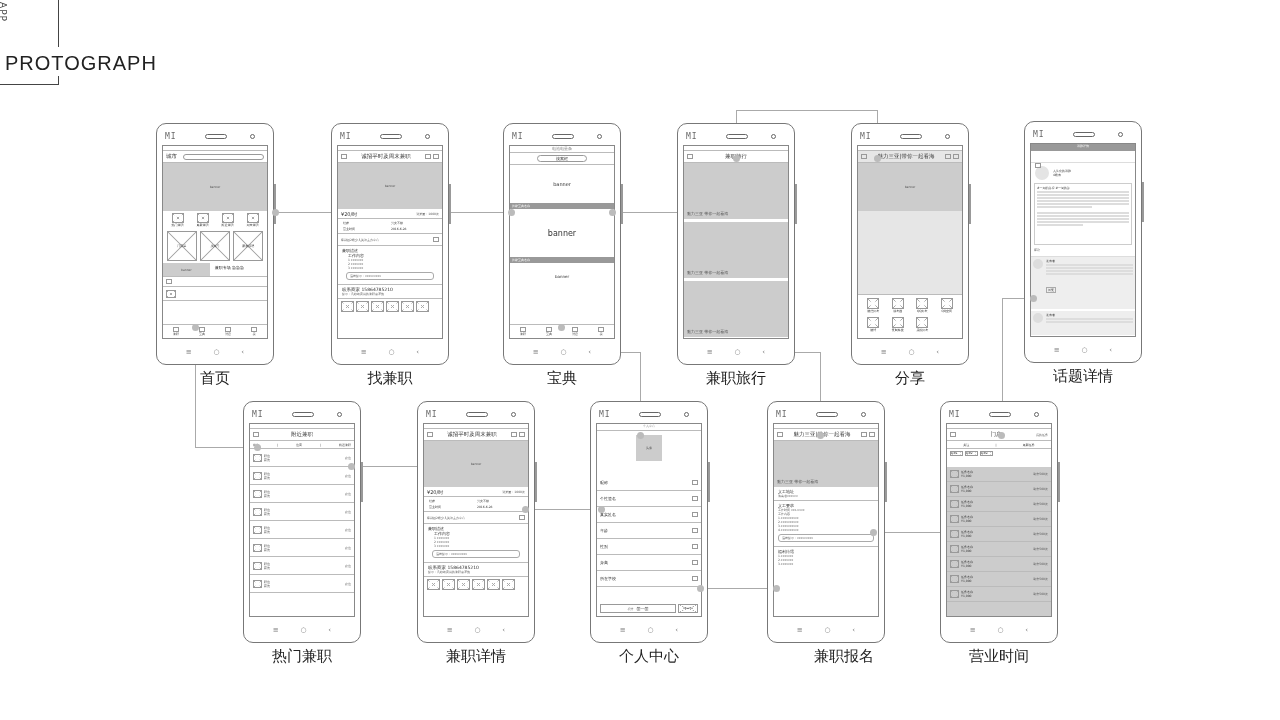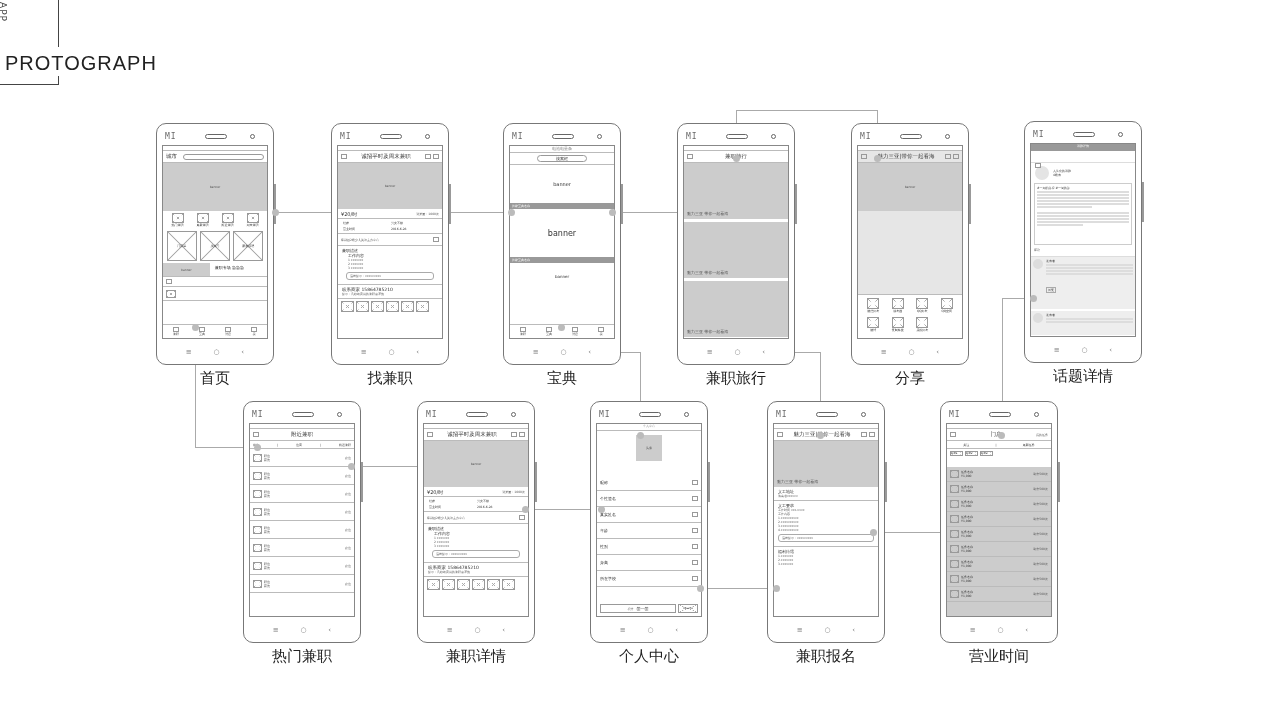--- a/index.html
+++ b/index.html
@@ -608,21 +608,21 @@
    <div class="tiny">2.xxxxxxx</div>
    <div class="tiny">3.xxxxxxx</div>
   </div>
  </div>
  <div class="nav">
       <span>≡</span>
       <span>○</span>
       <span>‹</span>
     </div>
 </div>
-<div class="lbl" style="left:767px;top:647px">兼职报名</div>
+<div class="lbl" style="left:785px;top:647px">兼职报名</div>
 
 <div class="phone" style="left:940px;top:401px">
  <span class="mi">MI</span>
     <span class="spk"></span>
     <span class="cam"></span>
     <span class="sidebtn"></span>
  <div class="screen">
   <div class="sb"></div>
   <div class="tb">
         <span class="xb xs"></span>

